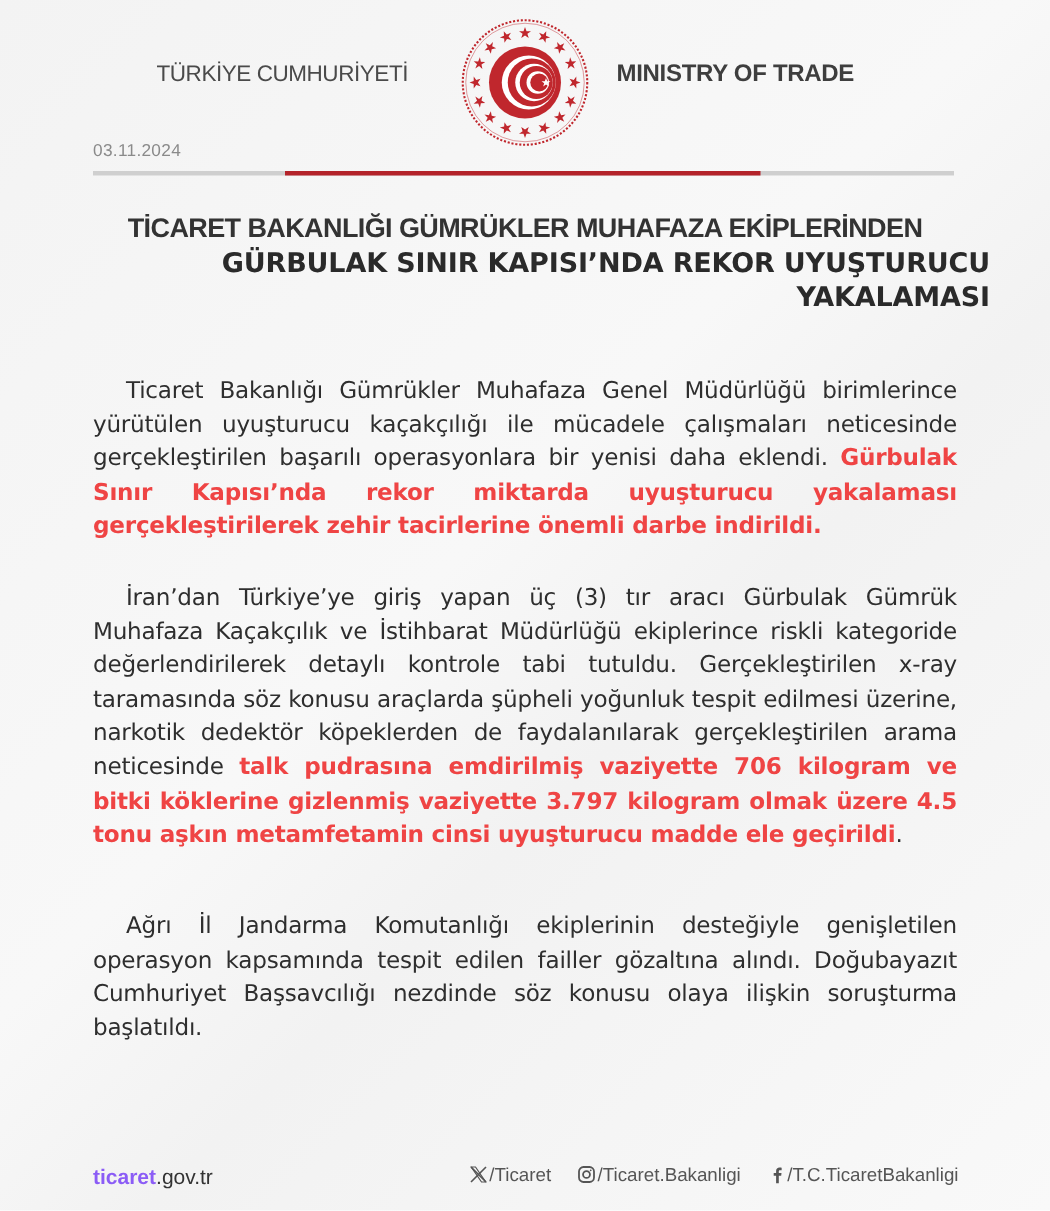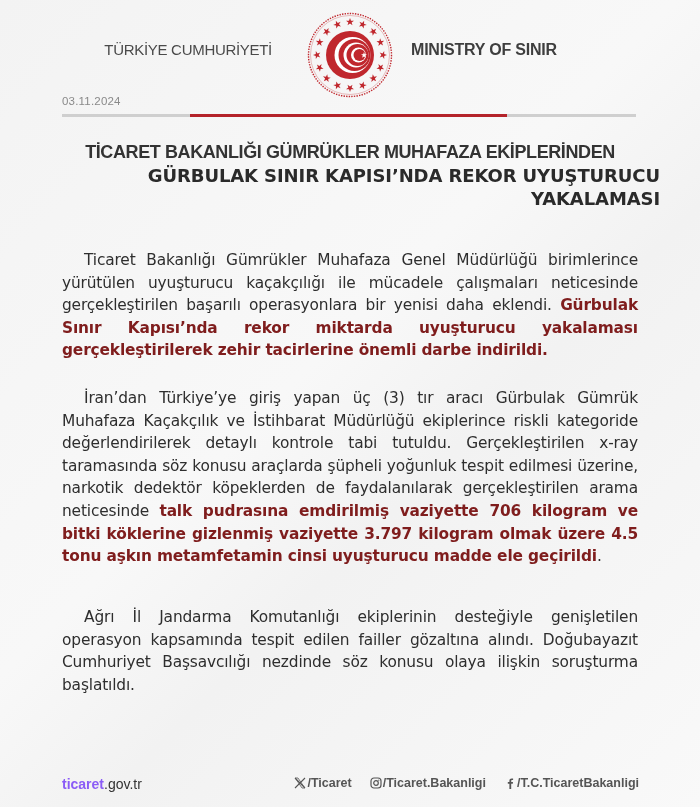--- a/index.html
+++ b/index.html
@@ -19,25 +19,25 @@
     .hl-2 { font-size: 16px; font-weight: bold; letter-spacing: -0.2px; color: #3e3e3e; }
     .logo { position: absolute; left: 306px; top: 11px; width: 88px; height: 88px; }
     .date { position: absolute; left: 62px; top: 95px; font-size: 11.5px; color: #8a8a8a; font-family: "Liberation Sans", sans-serif; letter-spacing: 0.2px; }
     .rule { position: absolute; top: 114px; left: 62px; width: 574px; height: 3px; background: #cfcfcf; }
     .rule .red { position: absolute; left: 128px; width: 317px; height: 3px; background: #b4232a; top: 0; }
     .title { position: absolute; top: 141px; left: 40px; width: 620px; text-align: center; }
     .title-1 { font-size: 18px; color: #333; font-weight: bold; line-height: 23px; letter-spacing: -0.4px; font-family: "Liberation Sans", sans-serif; }
     .title-2 { font-size: 18px; color: #2a2a2a; font-weight: bold; line-height: 23px; letter-spacing: -0.1px; text-align: right; }
     .body-text { position: absolute; left: 62px; width: 576px; font-size: 15.4px; line-height: 22.6px; text-align: justify; color: #2e2e2e; letter-spacing: -0.15px; }
     .body-text p { margin: 0; text-indent: 22px; }
-    .body-text b { color: #7f1d1d; margin-top: 36px; }
+    .body-text b { color: #ef4444; margin-top: 36px; }
     #p1 { top: 249px; } #p2 { top: 387px; } #p3 { top: 606px; }
     .footer-site { position: absolute; left: 62px; top: 776px; font-size: 14px; color: #333; font-family: "Liberation Sans", sans-serif; }
     .footer-site b { font-weight: bold; color: #8b5cf6; }
-    .socials { position: absolute; top: 776px; right: 61px; display: flex; gap: 18px; font-size: 12.5px; color: #555; font-family: "Liberation Sans", sans-serif; font-weight: bold; }
+    .socials { position: absolute; top: 776px; right: 61px; display: flex; gap: 18px; font-size: 12.5px; color: #555; font-family: "Liberation Sans", sans-serif; }
     .social { display: flex; align-items: center; gap: 1px; }
     .social svg { width: 12px; height: 12px; }
   </style>
 </head>
 <body>
 
 <div class="header-left">
   <div class="hl-1">TÜRKİYE CUMHURİYETİ</div>
 </div>
 
@@ -68,21 +68,21 @@
   <circle cx="46.5" cy="44" r="18" fill="#fff"></circle>
   <circle cx="48.5" cy="44" r="16" fill="#c0272d"></circle>
   <circle cx="50" cy="44" r="12.5" fill="#fff"></circle>
   <circle cx="51.5" cy="44" r="11" fill="#c0272d"></circle>
   <circle cx="52.5" cy="44" r="7.5" fill="#fff"></circle>
   <circle cx="53.5" cy="44" r="6" fill="#c0272d"></circle>
   <polygon fill="#fff" points="58,41 58.8,43.2 61,43.2 59.2,44.5 59.9,46.7 58,45.4 56.1,46.7 56.8,44.5 55,43.2 57.2,43.2"></polygon>
 </svg>
 
 <div class="header-right">
-  <div class="hl-2">MINISTRY OF SINIR</div>
+  <div class="hl-2">MINISTRY OF TRADE</div>
 </div>
 
 <div class="date">03.11.2024</div>
 <div class="rule">
     <div class="red"></div>
   </div>
 
 <div class="title">
   <div class="title-1">TİCARET BAKANLIĞI GÜMRÜKLER MUHAFAZA EKİPLERİNDEN</div>
   <div class="title-2">GÜRBULAK SINIR KAPISI’NDA REKOR UYUŞTURUCU</div>

